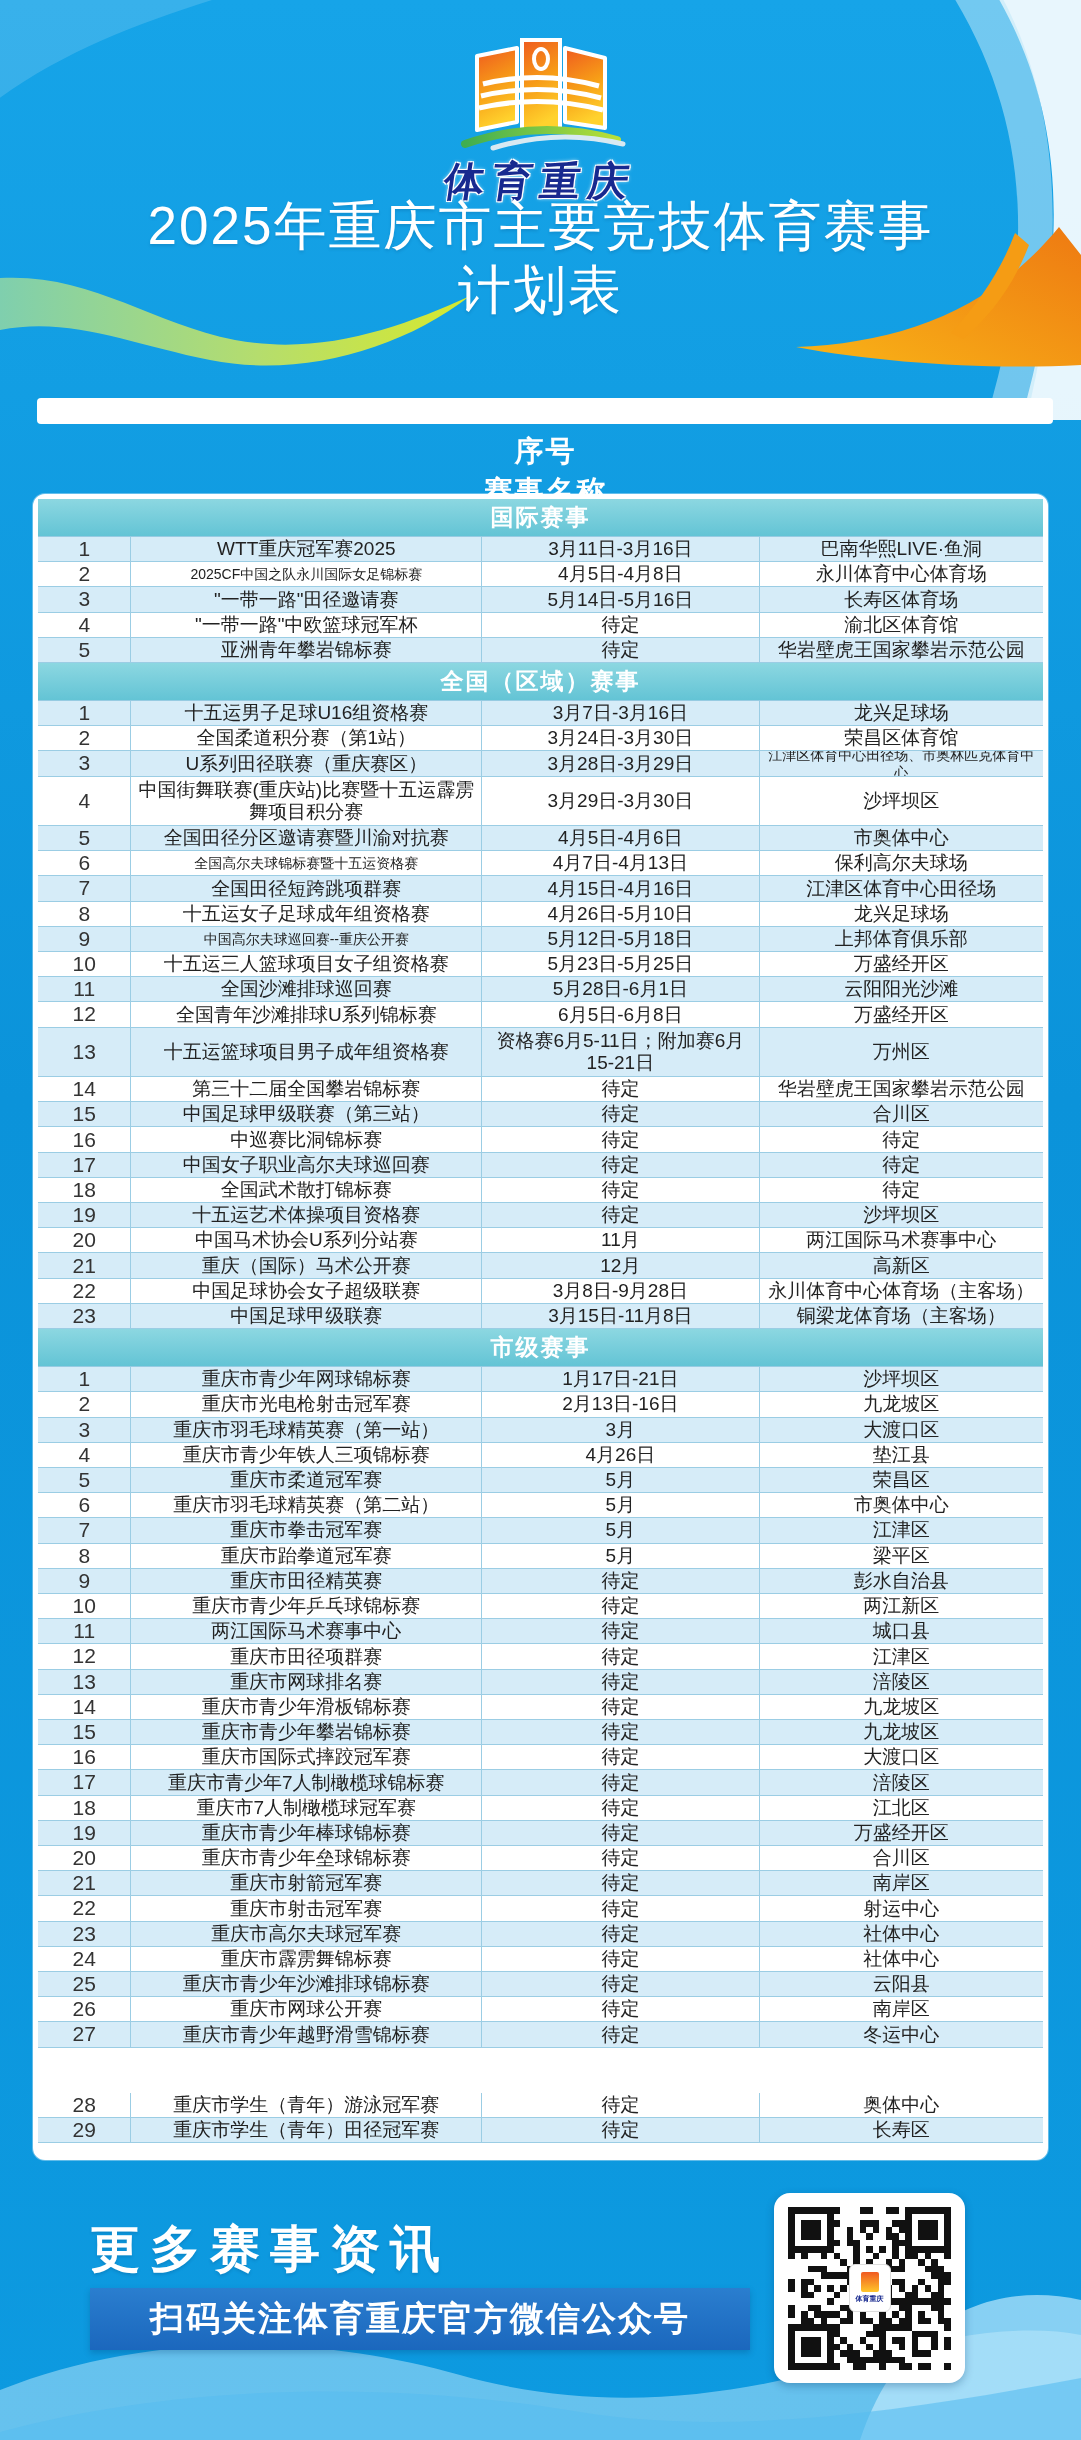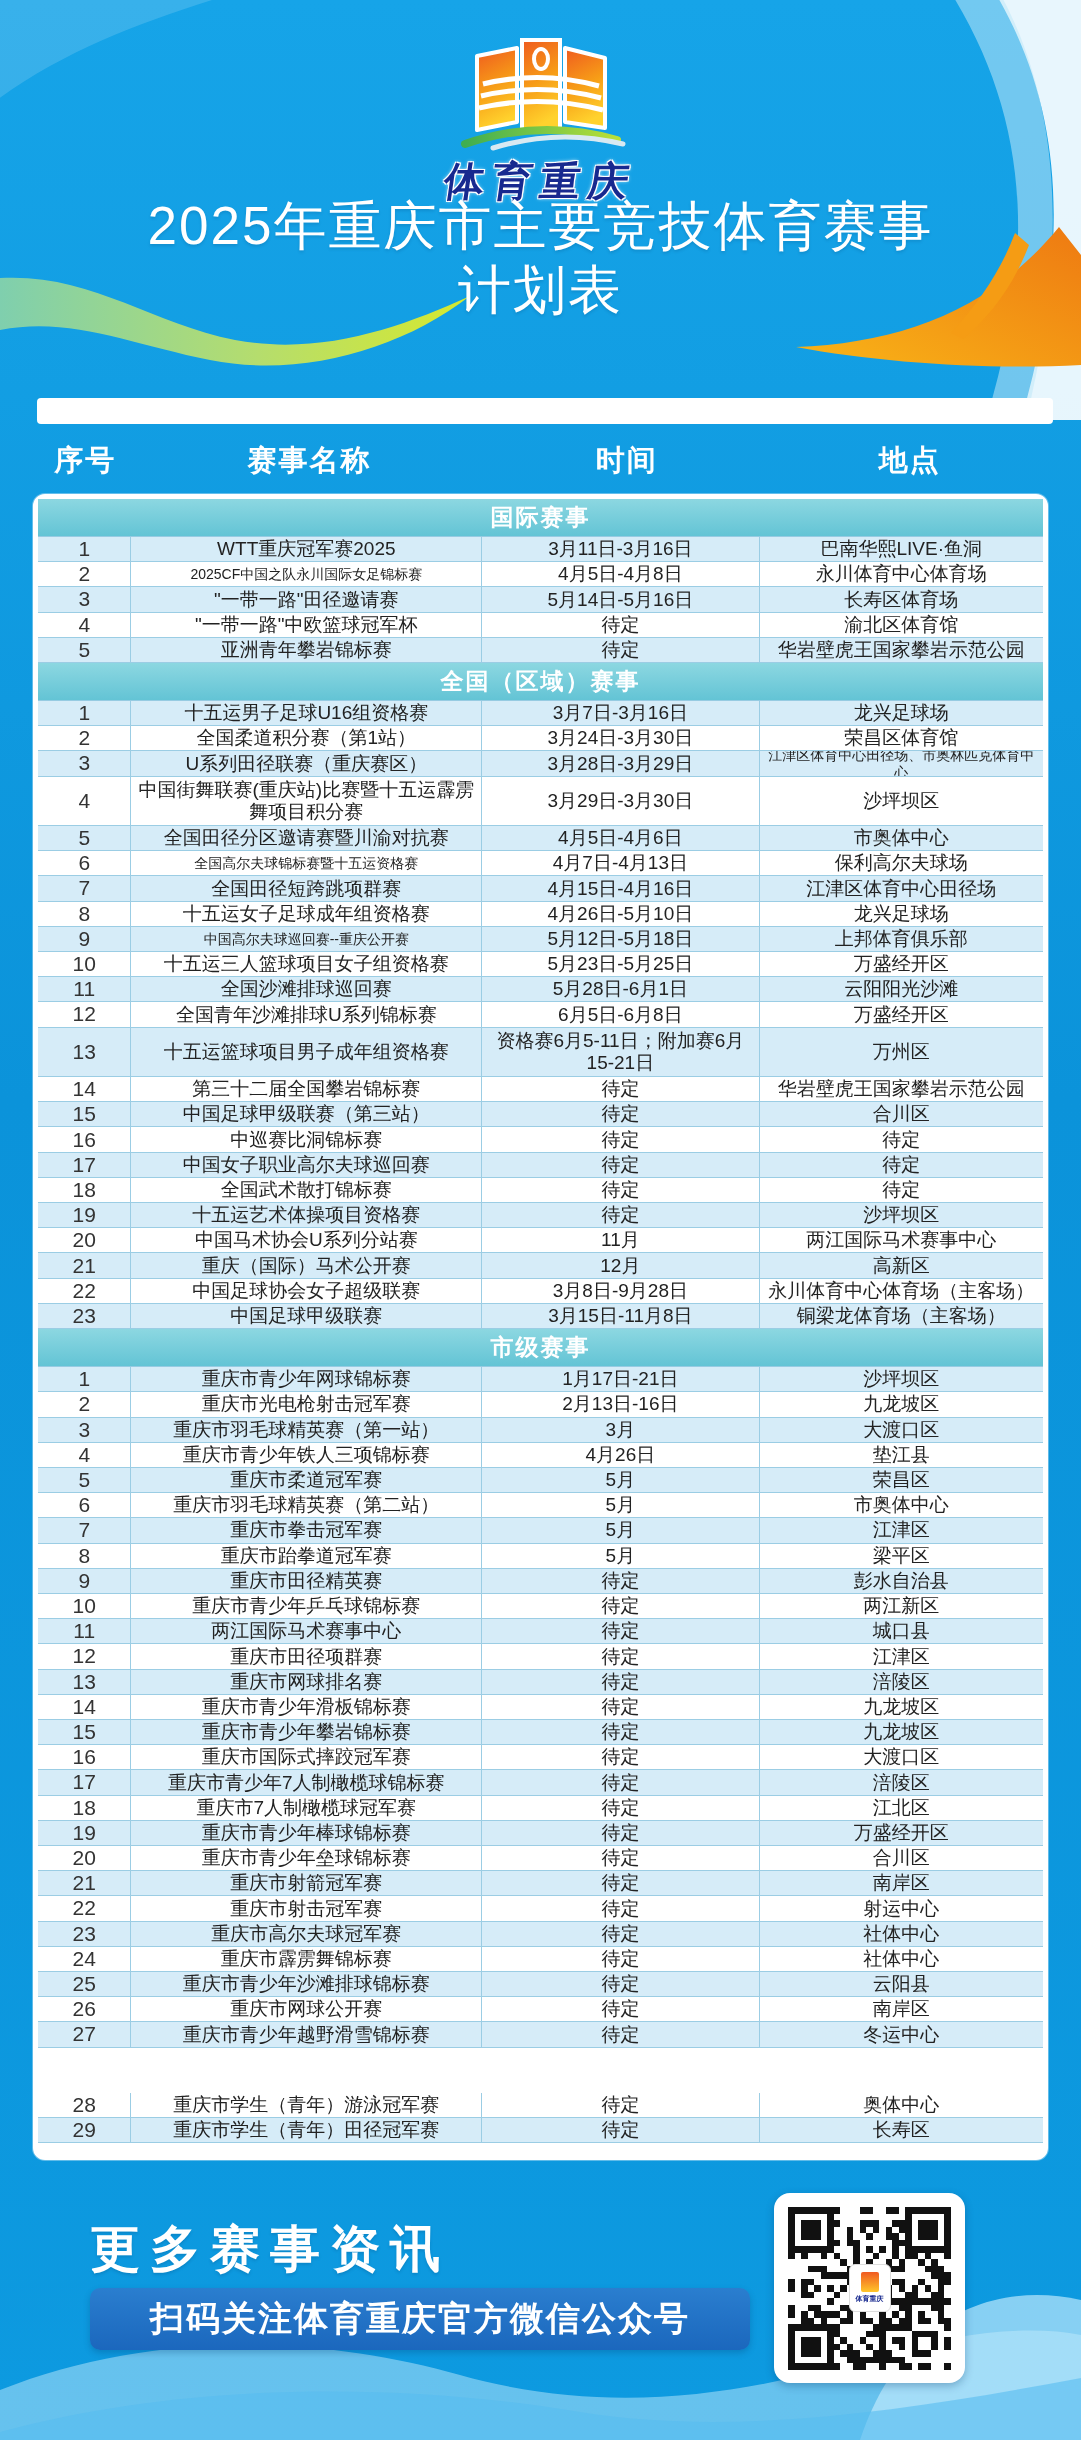--- a/index.html
+++ b/index.html
@@ -21,21 +21,21 @@
 
   
   #title{position:absolute;top:194px;left:0;width:100%;text-align:center;color:#ffffff;
     font-weight:normal;line-height:64px;font-size:53px;letter-spacing:2px;
     text-shadow:0 2px 3px rgba(0,60,110,0.18);}
   
   
   #divider{position:absolute;top:398px;left:37px;width:1016px;height:26px;background:#ffffff;border-radius:4px;}
 
   
-  #col-headers{position:absolute;top:432px;left:38px;width:1015px;height:58px;display:flex;align-items:center;}
+  #col-headers{position:absolute;top:432px;left:38px;width:1015px;height:58px;display:flex;align-items:center;flex-direction:column;}
   #col-headers .hcell{color:#fff;font-weight:bold;font-size:29px;text-align:center;letter-spacing:2px;}
   .w0{width:9.3%;} .w1{width:34.9%;} .w2{width:27.6%;} .w3{width:28.2%;}
 
   
   #table-frame{
     position:absolute;top:494px;left:33px;width:1015px;height:1666px;
     background:#ffffff;border:5px solid #ffffff;border-radius:12px;box-sizing:border-box;
     box-shadow:0 0 0 1px rgba(255,255,255,0.35);
   }
   #table-body{display:flex;flex-direction:column;width:100%;height:100%;}
@@ -58,21 +58,21 @@
   .cell.c1{width:34.9%;}
   .cell.c2{width:27.6%;}
   .cell.c3{width:28.2%;border-right:none;}
   .cell.small{font-size:14px;}
   .tspacer{flex:0 0 12px;background:#ffffff;}
 
   
   #footer-title{position:absolute;top:2216px;left:90px;width:660px;text-align:left;
     color:#fff;font-size:50px;font-weight:bold;letter-spacing:10px;
     text-shadow:0 2px 3px rgba(0,60,110,0.2);}
-  #footer-bar{position:absolute;top:2288px;left:90px;width:660px;height:62px;border-radius:10px;
+  #footer-bar{position:absolute;top:2288px;left:90px;width:660px;height:62px;border-radius:0;
     background:linear-gradient(180deg,#2a7ecf 0%,#1b67bd 100%);
     display:flex;align-items:center;justify-content:center;
     color:#fff;font-size:34px;font-weight:bold;letter-spacing:2px;
     box-shadow:0 3px 6px rgba(0,50,100,0.25);}
   #qr-card{position:absolute;top:2193px;left:774px;width:191px;height:190px;background:#ffffff;
     border-radius:16px;box-shadow:0 3px 8px rgba(0,50,100,0.3);
     display:flex;align-items:center;justify-content:center;}
   #qr-logo{position:absolute;width:40px;height:46px;background:#ffffff;border:1px solid #ddd;border-radius:6px;
     display:flex;flex-direction:column;align-items:center;justify-content:center;gap:2px;}
   #qr-logo .g1{width:18px;height:20px;background:linear-gradient(180deg,#f05a22,#ffc62a);border-radius:2px;}

